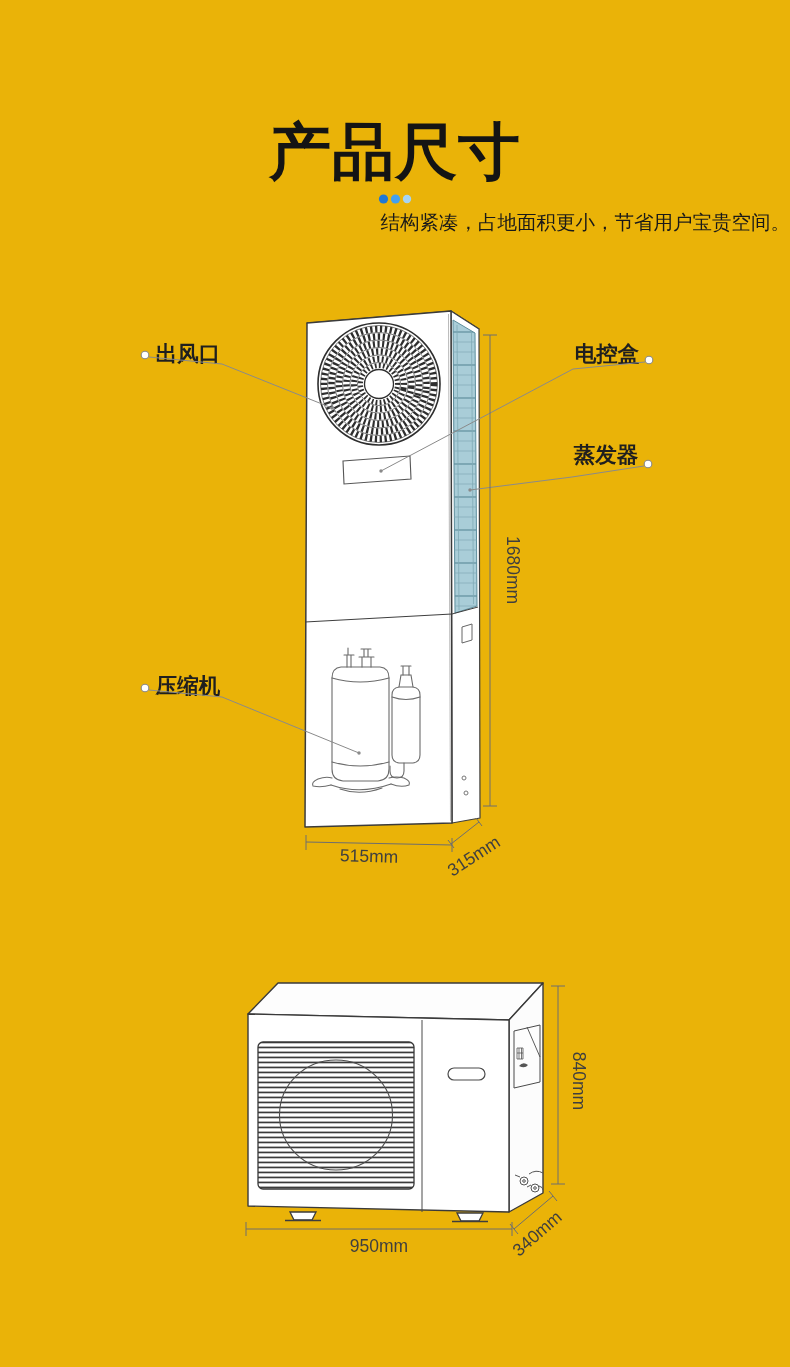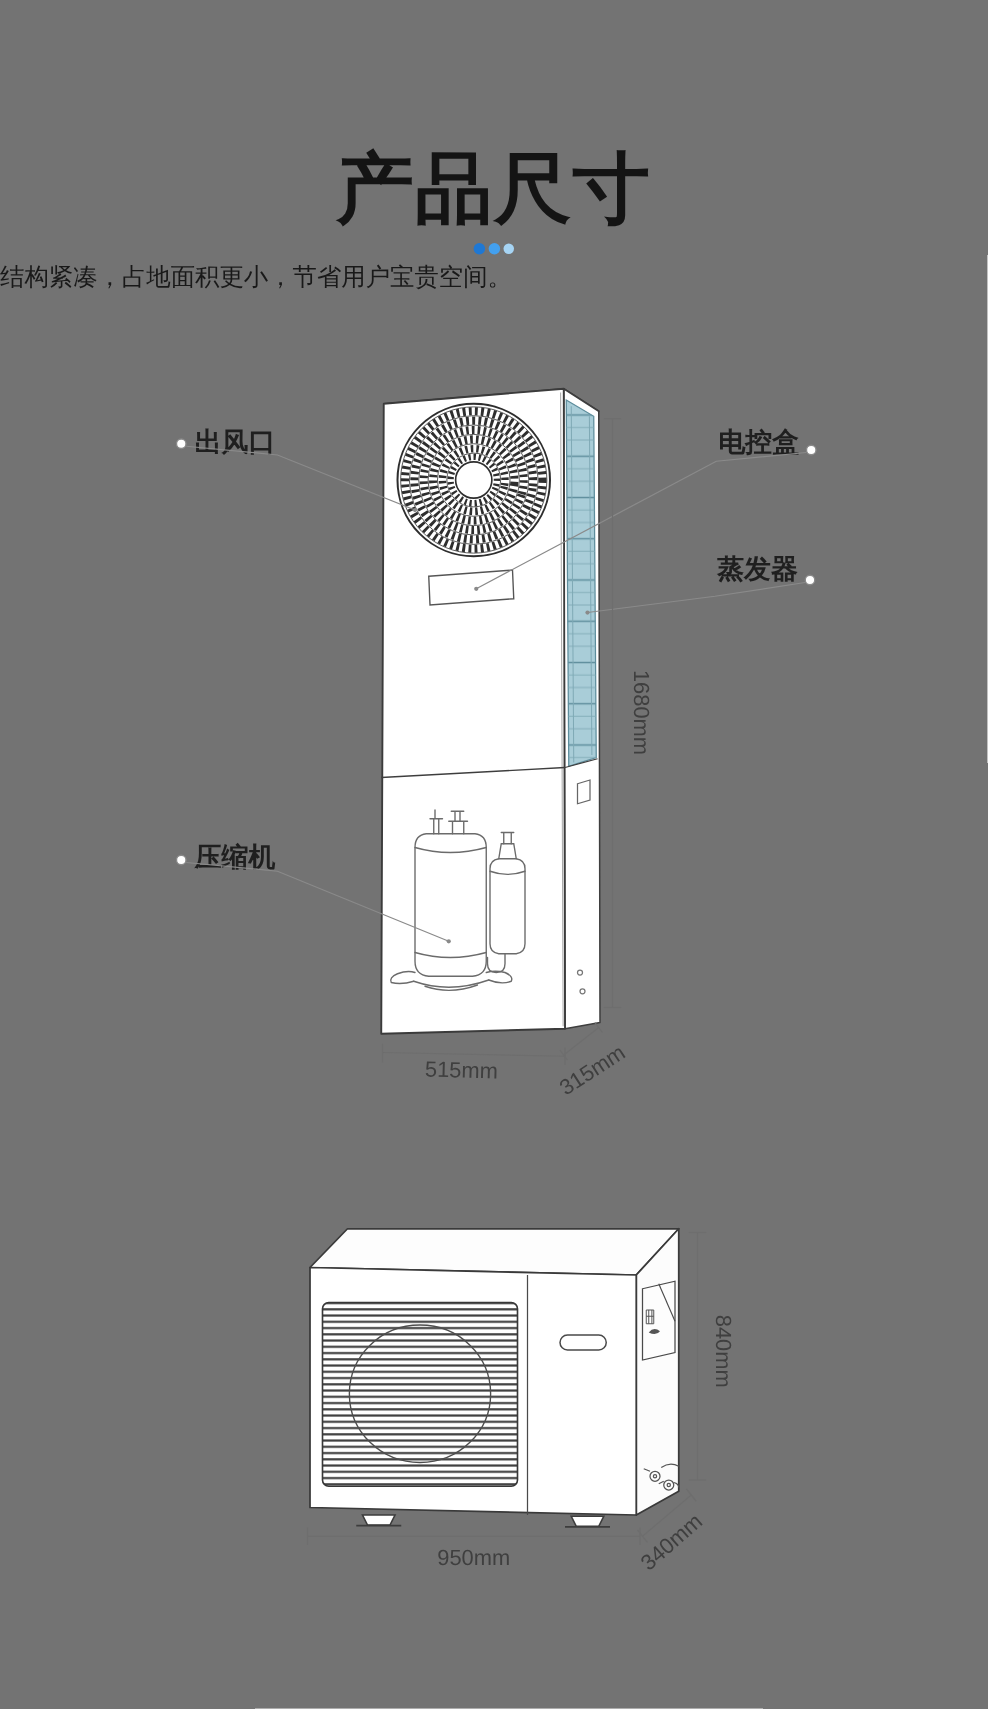--- a/index.html
+++ b/index.html
@@ -1,21 +1,21 @@
 <!DOCTYPE html>
 <html><head>
 <meta charset="utf-8">
 <style>
   html,body{margin:0;padding:0;background:#fff;}
-  .page{position:relative;width:790px;height:1367px;background:#737373;overflow:hidden;
+  .page{position:relative;width:790px;height:1367px;background:#eab308;overflow:hidden;
         font-family:"Liberation Sans","DejaVu Sans",sans-serif;}
   .title{position:absolute;top:121px;left:0;right:0;margin:0;text-align:center;
          font-size:62px;line-height:1;font-weight:900;color:#141414;letter-spacing:1px;}
   .dots{position:absolute;top:194px;left:0;right:0;display:flex;justify-content:center;}
-  .subtitle{position:absolute;top:209px;left:0;right:0;margin:0;text-align:left;
+  .subtitle{position:absolute;top:209px;left:0;right:0;margin:0;text-align:right;
             font-size:19.5px;line-height:26px;color:#191919;font-weight:500;}
   .diagram{position:absolute;left:0;top:0;}
   svg text{font-family:"Liberation Sans","DejaVu Sans",sans-serif;}
   .zh-label{font-size:21.5px;font-weight:600;fill:#1f1f1f;}
   .dim-text{font-size:17.5px;fill:#3f3f3f;}
 </style>
 </head>
 <body>
 
 <div class="page">

